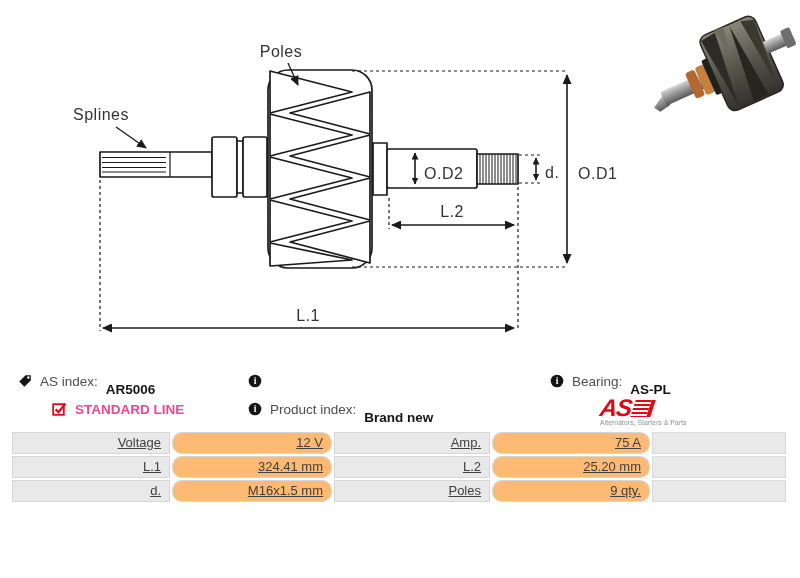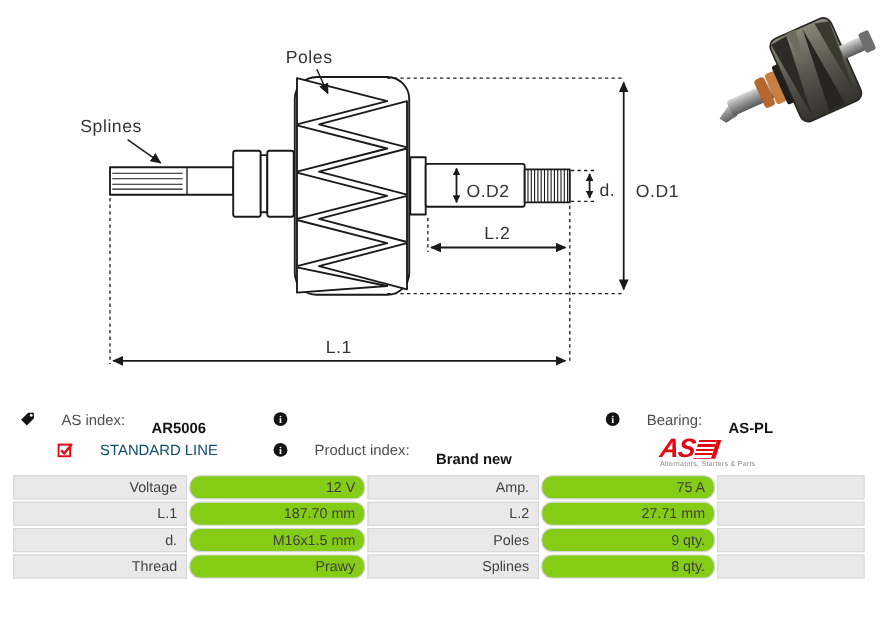--- a/index.html
+++ b/index.html
@@ -9,43 +9,43 @@
   }
   .diagram-svg{position:absolute;left:0;top:0;}
   .photo-svg{position:absolute;left:644px;top:2px;}
 
   
   .info-bar{position:absolute;left:18px;top:372px;width:772px;display:flex;}
   .info-col{display:flex;flex-direction:column;}
   .col-1{width:230px;}
   .col-2{width:302px;}
   .col-3{flex:1;}
-  .info-line{display:flex;align-items:center;gap:24px;height:18px;margin-bottom:10px;
+  .info-line{display:flex;align-items:center;gap:8px;height:18px;margin-bottom:10px;
     font-size:13.5px;color:#4d4d4d;white-space:nowrap;}
   .info-line b{color:#141414;margin-top:16px;}
-  .red-line{color:#0c4a6e;font-weight:normal;padding-left:34px;}
+  .red-line{color:#ec4899;font-weight:bold;padding-left:34px;}
   .ico{flex:0 0 auto;display:inline-flex;}
 
   
   .as-logo{margin-left:50px;margin-top:-4px;display:inline-block;}
   .as-logo-mark{display:flex;align-items:flex-end;height:22px;}
   .as-text{font-style:italic;font-weight:bold;font-size:24px;line-height:20px;
     color:#e30613;transform:skewX(-8deg);letter-spacing:-1px;}
   .as-stripes{width:16px;height:17px;margin-left:2px;margin-bottom:1px;
     background:repeating-linear-gradient(180deg,#e30613 0 2px,#ffffff 2px 4px);
     border-right:4px solid #e30613;transform:skewX(-18deg);}
   .as-tagline{font-size:6.5px;color:#8a8a8a;letter-spacing:.2px;margin-top:1px;}
 
   
   .spec-table{position:absolute;left:10px;top:430px;border-collapse:separate;
     border-spacing:2px;background:#fff;}
   .spec-table td{height:20px;line-height:20px;font-size:13px;color:#3f3f3f;
-    text-align:right;padding:0 8px 0 2px;border:1px solid #d6d6d6;}
+    text-align:right;padding:0 8px 0 2px;border:1px solid #d6d6d6;text-decoration:underline;}
   td.lbl{background:#e9e9e9;}
-  td.val{background:#84cc16;border-radius:10px;}
+  td.val{background:#fdba74;border-radius:10px;}
   td.fill{background:#e9e9e9;border:1px solid #d9d9d9;}
   .w1{min-width:146px;} .w2{min-width:148px;} .w3{min-width:144px;}
   .w4{min-width:146px;} .w5{min-width:122px;}
 </style>
 </head>
 <body>
 
 <svg class="diagram-svg" width="640" height="365" viewBox="0 0 640 365">
   <defs>
     <marker id="ah" markerUnits="userSpaceOnUse" markerWidth="11" markerHeight="9" refX="9" refY="4.5" orient="auto-start-reverse">
@@ -234,33 +234,26 @@
   <tbody>
     <tr>
       <td class="lbl w1">Voltage</td>
       <td class="val w2">12 V</td>
       <td class="lbl w3">Amp.</td>
       <td class="val w4">75 A</td>
       <td class="fill w5"></td>
     </tr>
     <tr>
       <td class="lbl w1">L.1</td>
-      <td class="val w2">187.70 mm</td>
+      <td class="val w2">324.41 mm</td>
       <td class="lbl w3">L.2</td>
-      <td class="val w4">27.71 mm</td>
+      <td class="val w4">25.20 mm</td>
       <td class="fill w5"></td>
     </tr>
     <tr>
       <td class="lbl w1">d.</td>
       <td class="val w2">M16x1.5 mm</td>
       <td class="lbl w3">Poles</td>
       <td class="val w4">9 qty.</td>
       <td class="fill w5"></td>
     </tr>
-    <tr>
-      <td class="lbl w1">Thread</td>
-      <td class="val w2">Prawy</td>
-      <td class="lbl w3">Splines</td>
-      <td class="val w4">8 qty.</td>
-      <td class="fill w5"></td>
-    </tr>
   </tbody>
 </table>
 
 </body></html>

